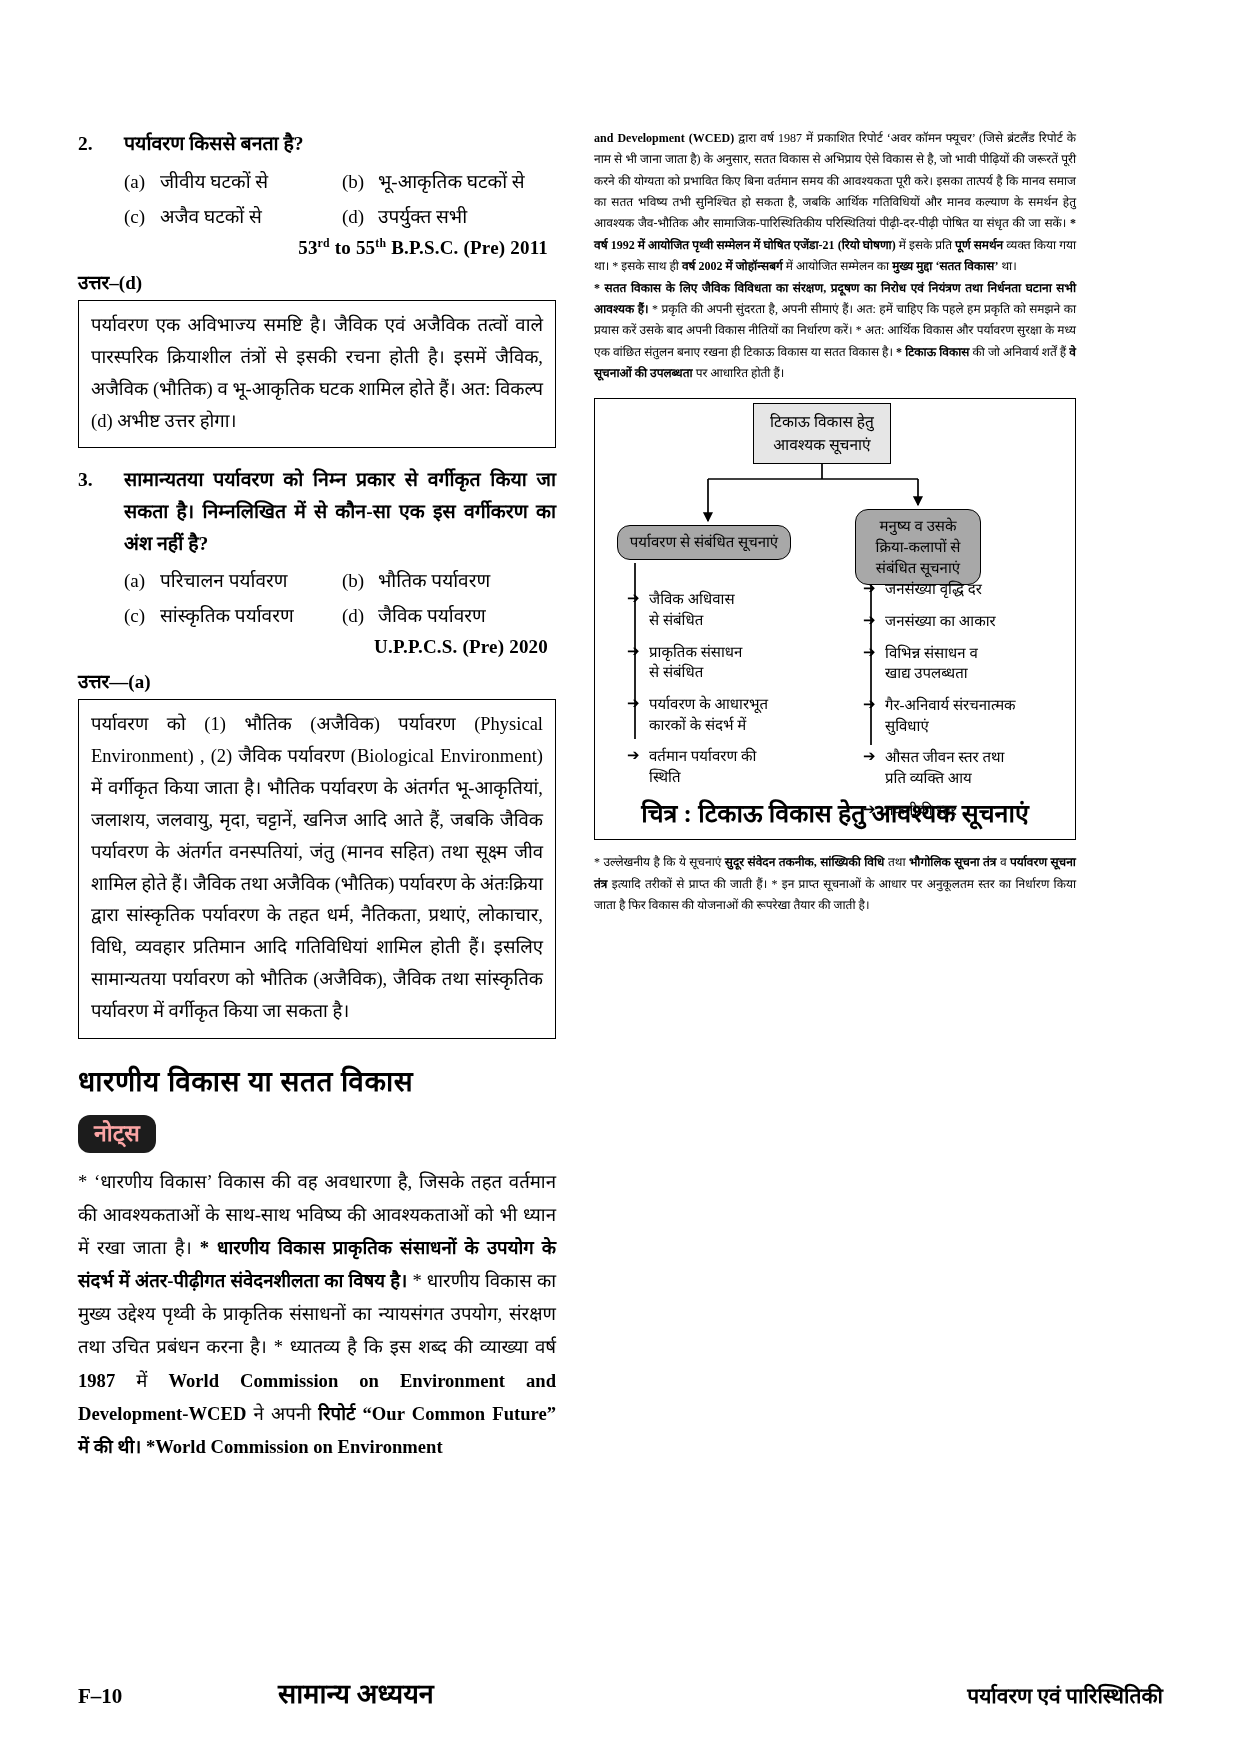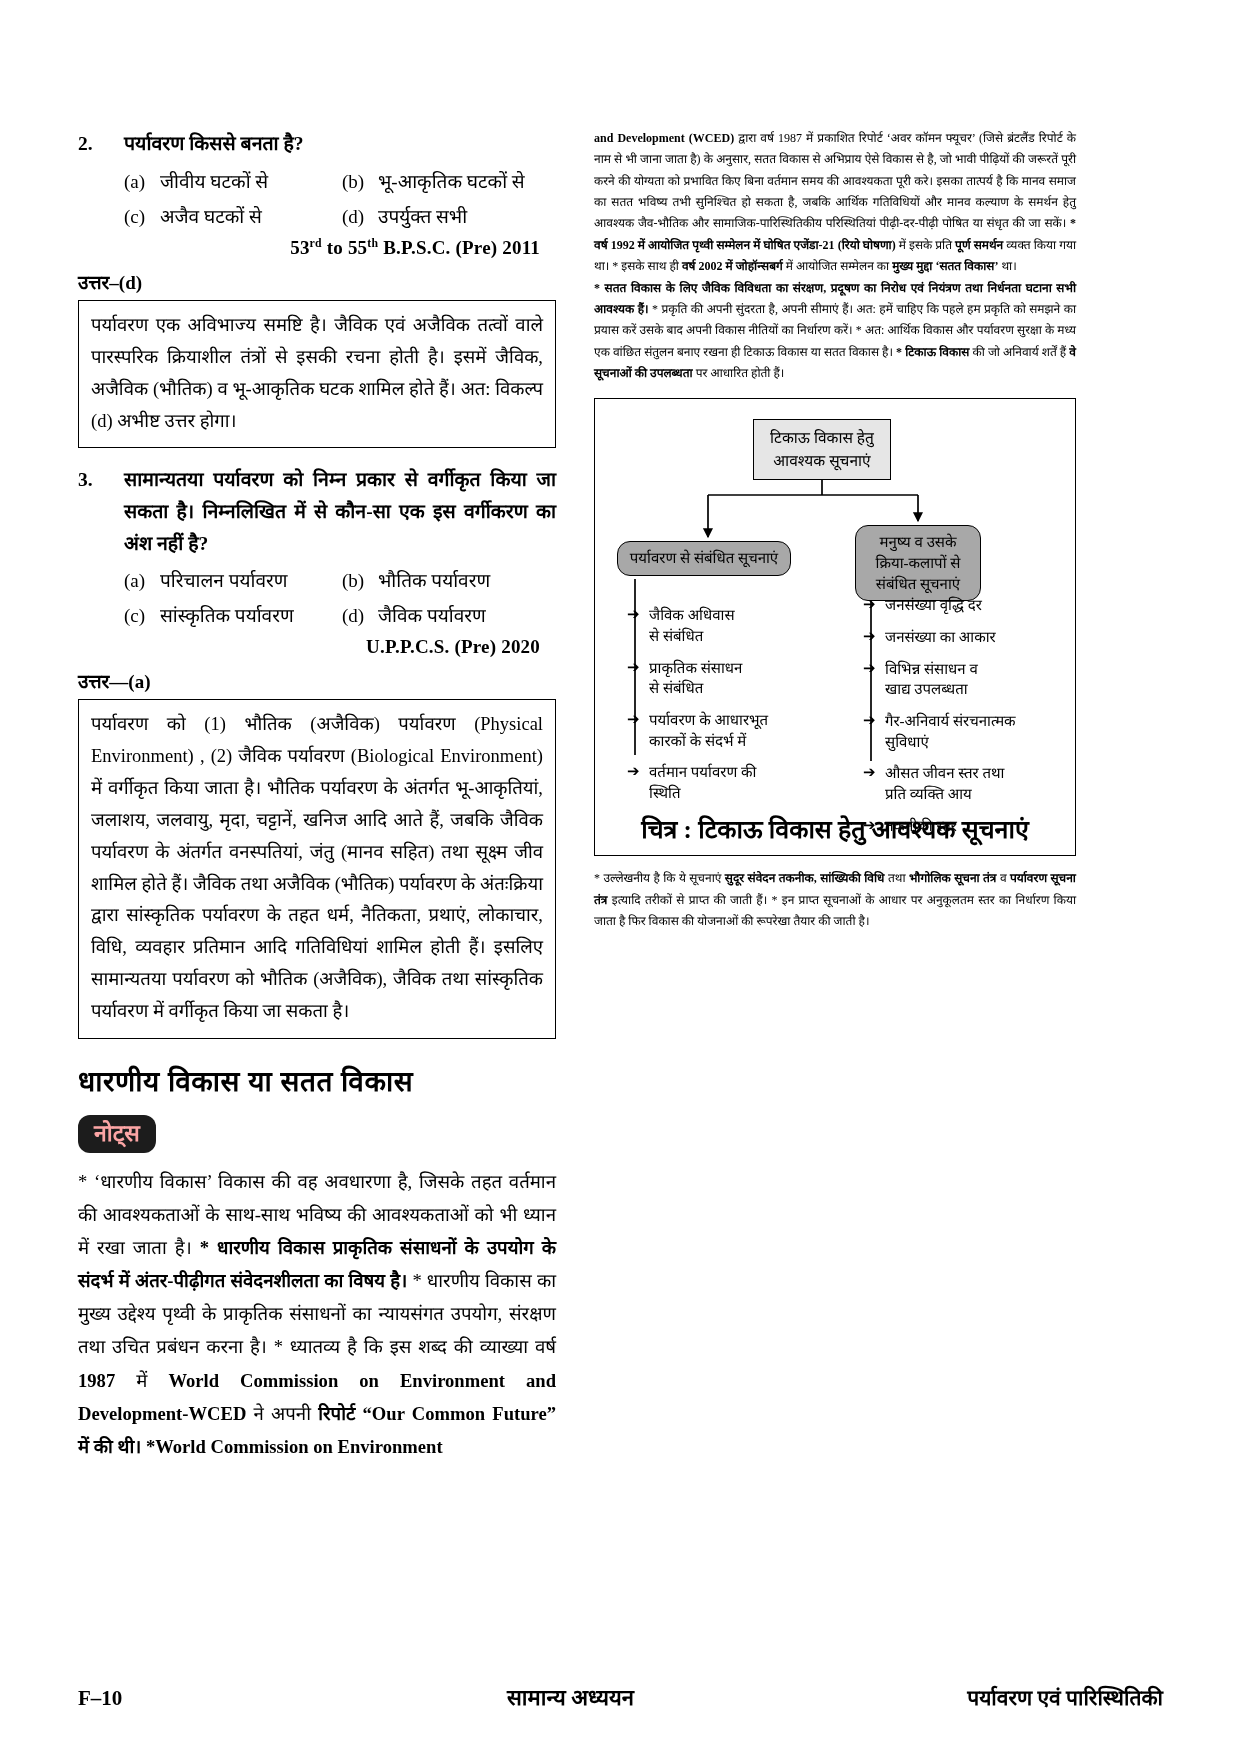--- a/index.html
+++ b/index.html
@@ -62,21 +62,21 @@
     display: flex;
   }
   .opt-key {
     flex: 0 0 36px;
   }
   .opt-label { flex: 1; }
   .source {
     text-align: right;
     font-weight: bold;
     font-size: 19px;
-    margin: 3px 16px 10px 0;
+    margin: 3px 8px 10px 0;
     letter-spacing: 0.2px;
   }
   .source sup { font-size: 0.62em; }
   .answer {
     font-weight: bold;
     font-size: 19px;
     margin: 2px 0 5px 0;
   }
   .expbox {
     border: 1.6px solid #000;
@@ -120,21 +120,21 @@
     font-size: 12px;
     line-height: 1.78;
     text-align: justify;
   }
   .rtext b { font-weight: bold; }
 
   
   .figure {
     border: 1.6px solid #000;
     margin: 14px 0 12px 0;
-    padding: 20px 10px 10px 10px;
+    padding: 4px 10px 10px 10px;
     box-sizing: border-box;
     position: relative;
   }
   .fig-inner { position: relative; height: 390px; }
   .node-top {
     position: absolute;
     left: 148px;
     top: 0px;
     width: 138px;
     background: #e6e6e6;
@@ -193,21 +193,21 @@
   .footer {
     position: absolute;
     left: 78px;
     right: 78px;
     bottom: 44px;
     display: flex;
     align-items: baseline;
     font-weight: bold;
   }
   .f-left  { flex: 0 0 200px; font-size: 21px; font-family: "Liberation Serif", serif; }
-  .f-mid   { flex: 1; text-align: center; font-size: 22px; }
+  .f-mid   { flex: 1; text-align: left; font-size: 27px; }
   .f-right { flex: 0 0 300px; text-align: right; font-size: 21px; margin-top: 39px; }
 </style>
 </head>
 <body>
 
 <div class="page">
 
   <div class="columns">
 
     <div class="col">

